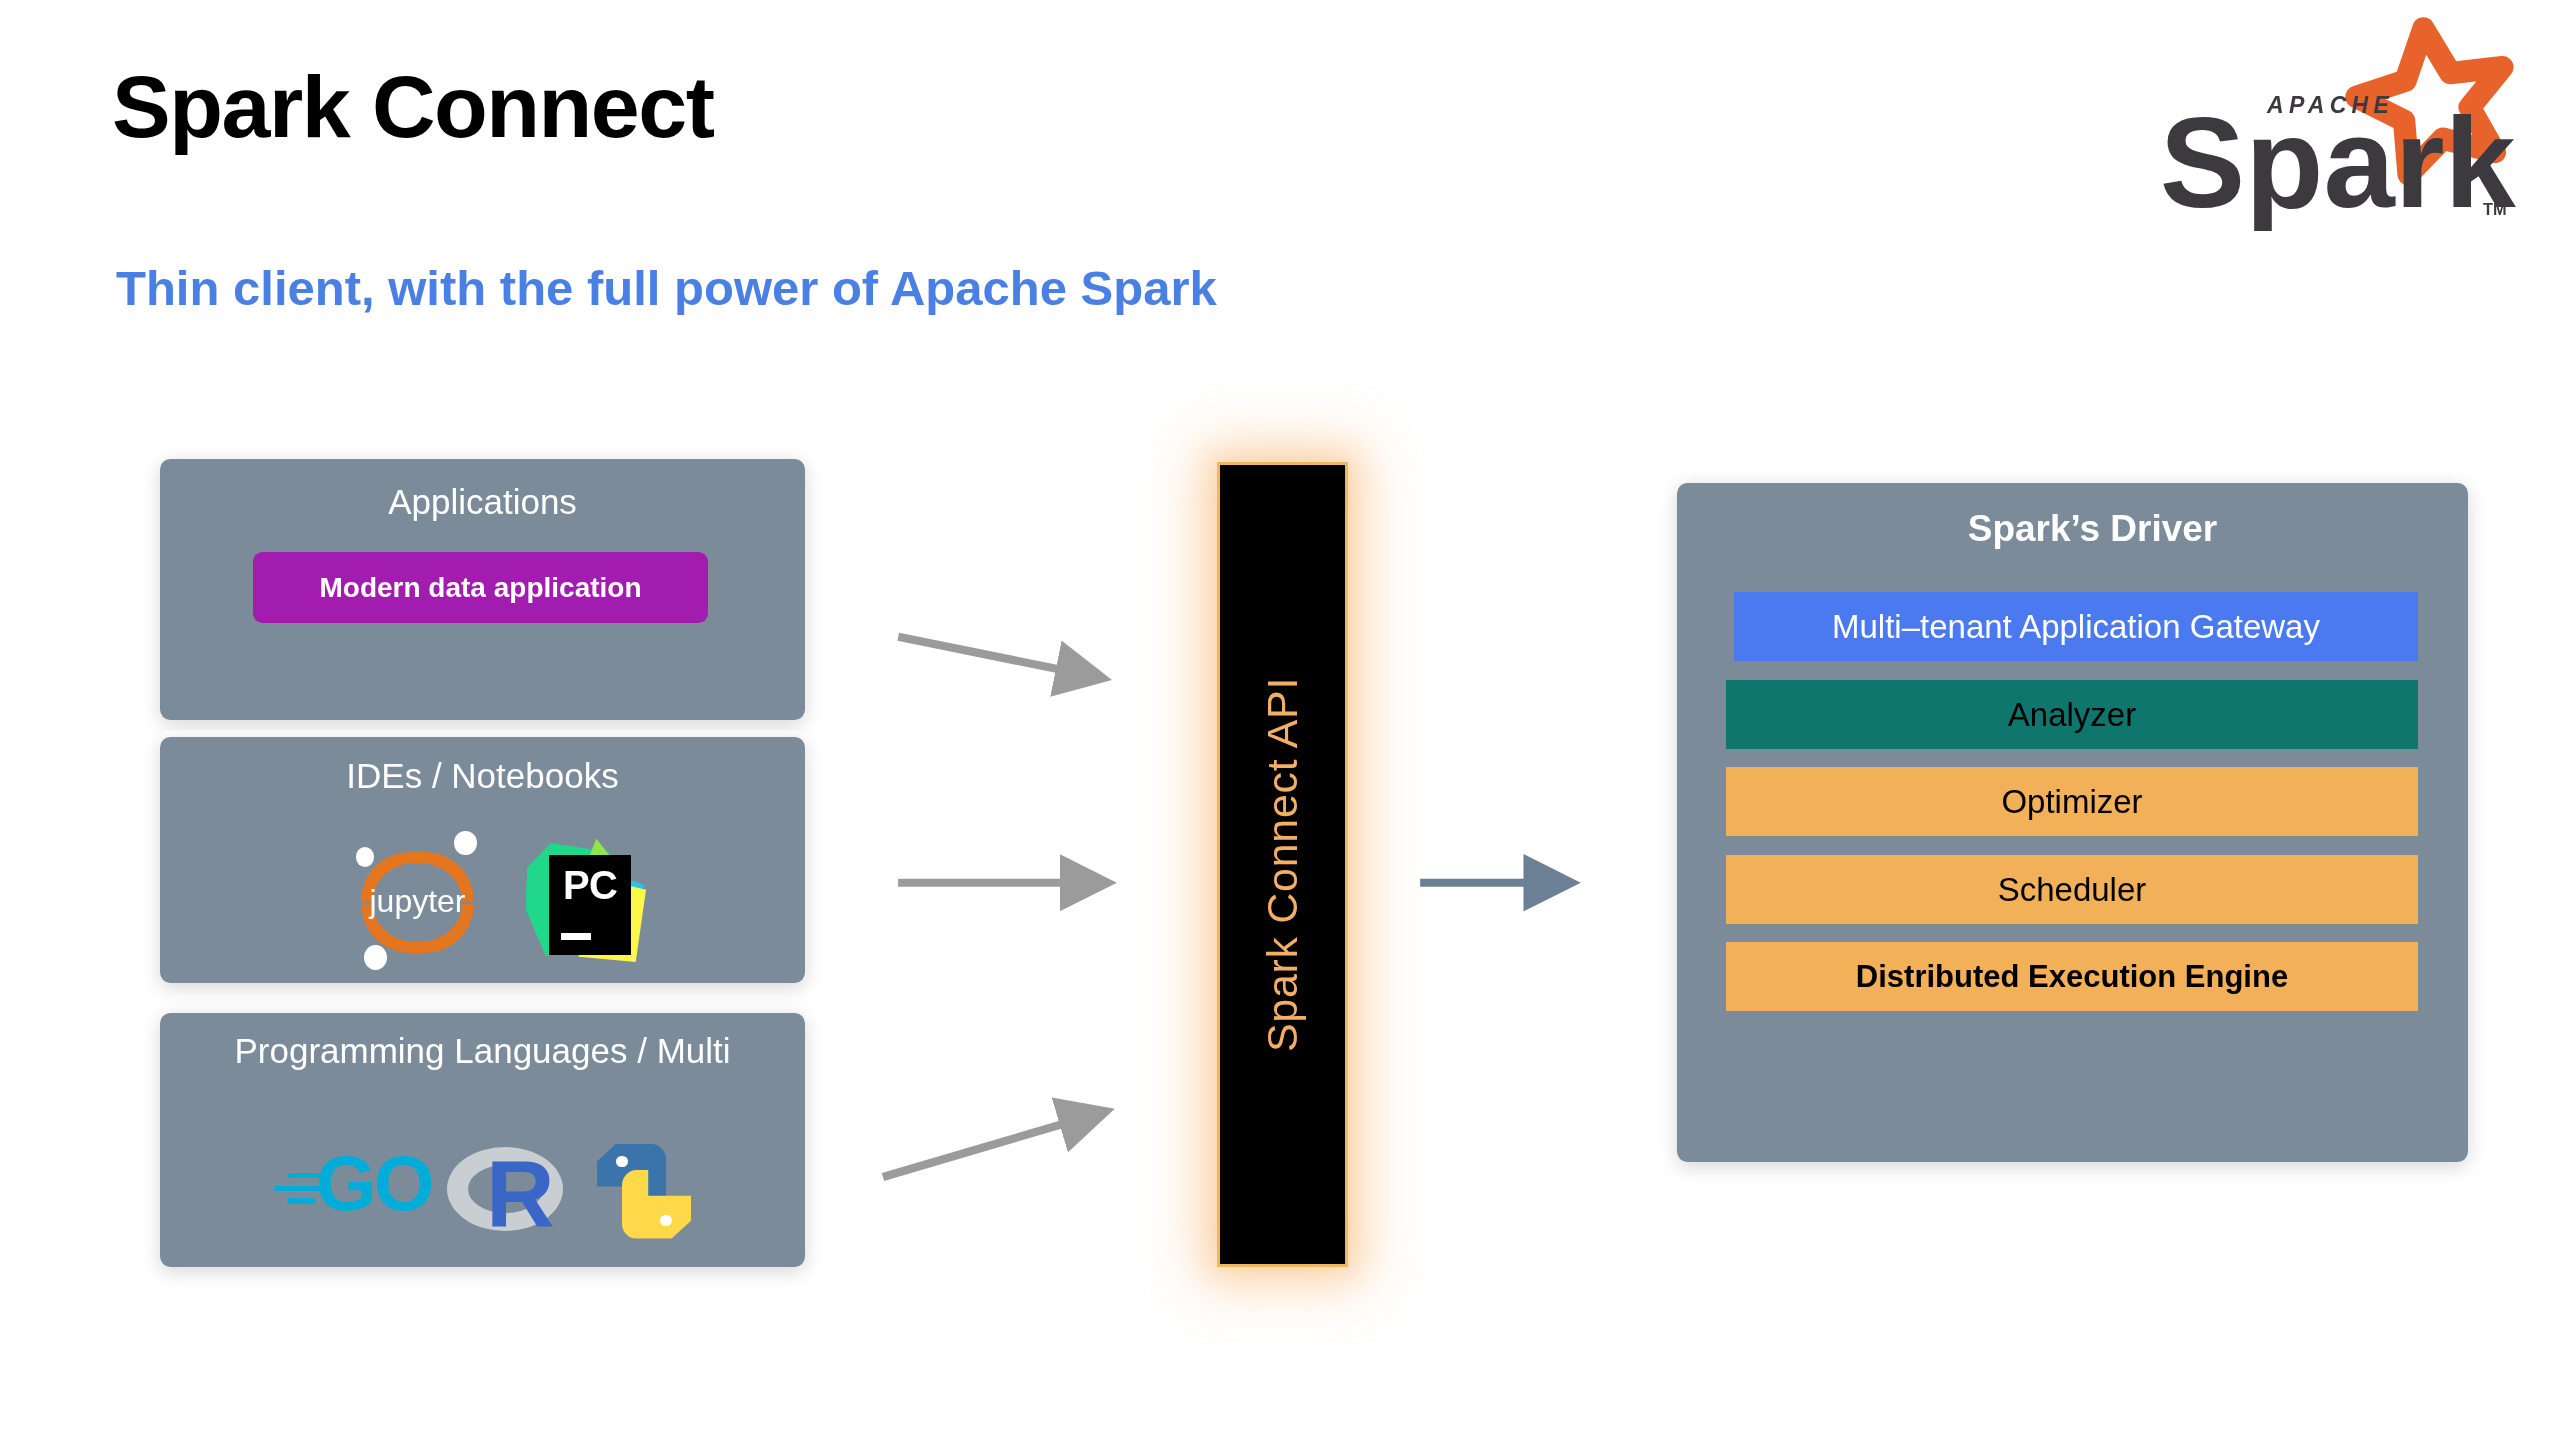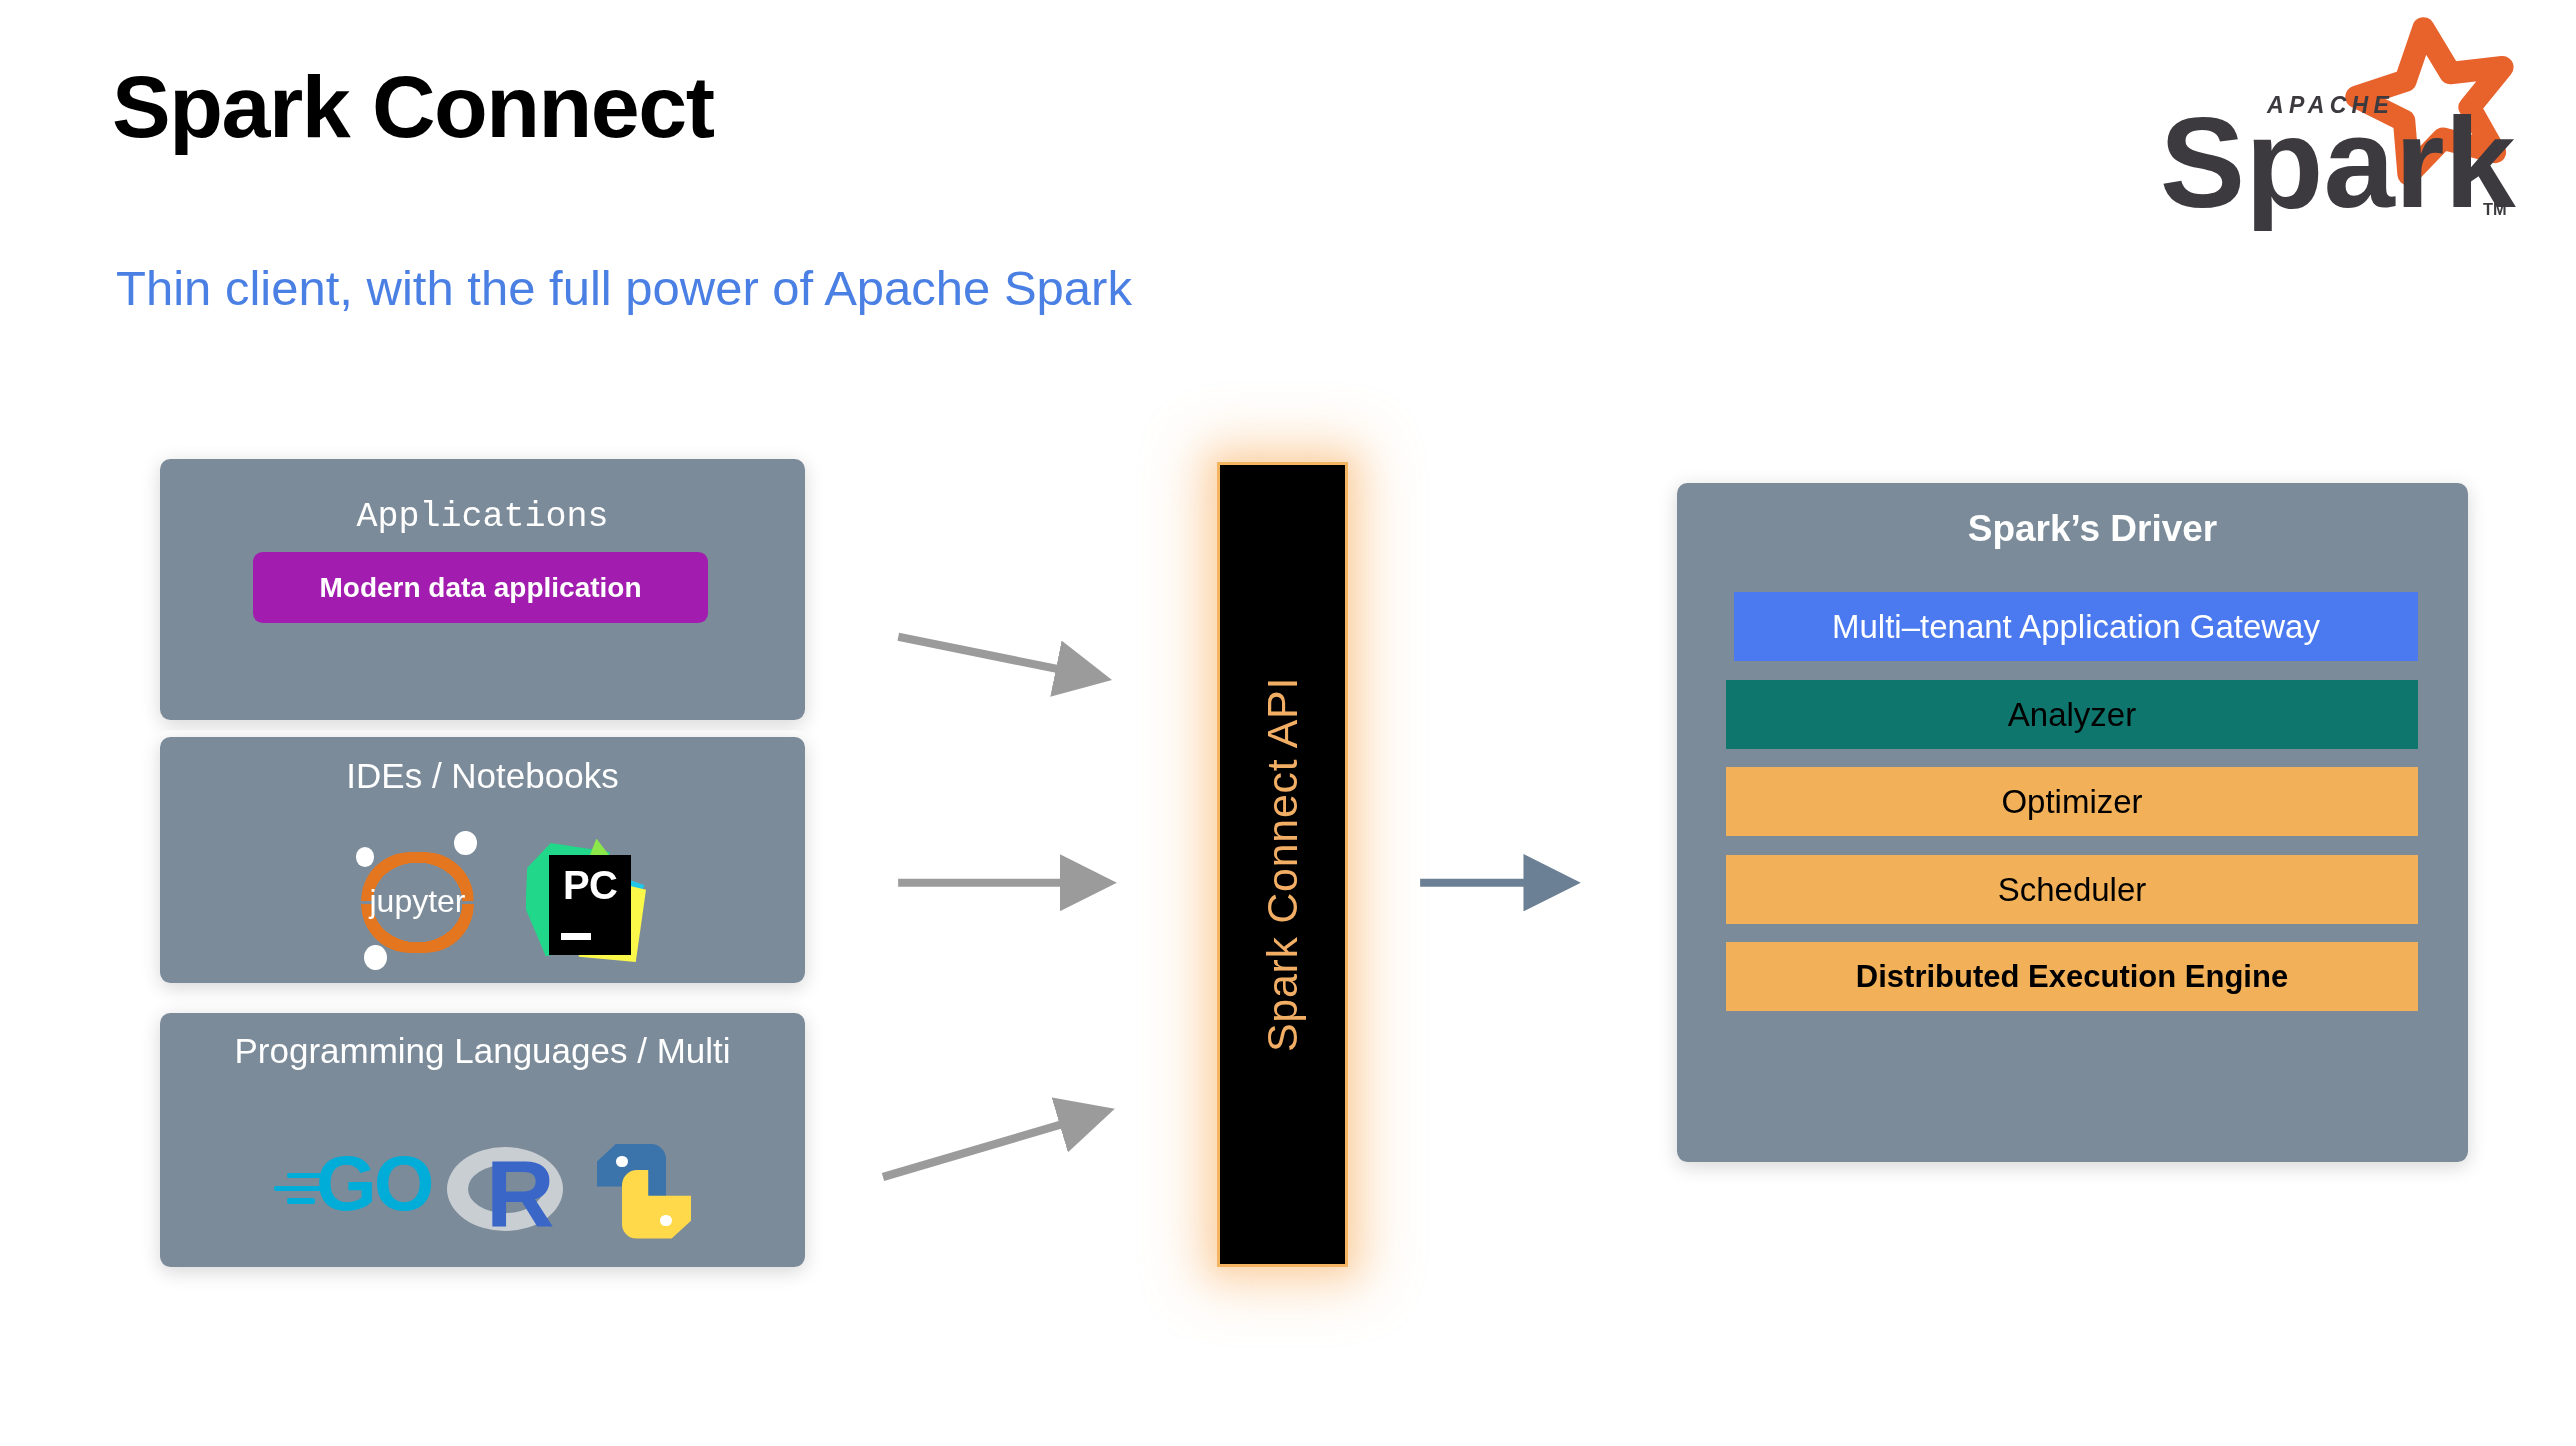--- a/index.html
+++ b/index.html
@@ -23,21 +23,21 @@
     color: #000000;
     letter-spacing: -1.5px;
     white-space: nowrap;
   }
 
   #slide-subtitle {
     position: absolute;
     left: 116px;
     top: 260px;
     font-size: 49px;
-    font-weight: 400;
+    font-weight: 700;
     color: #4a7fe3;
     white-space: nowrap;
   }
 
   
   #spark-logo {
     position: absolute;
     right: 45px;
     top: 15px;
     width: 373px;
@@ -57,21 +57,21 @@
     color: #ffffff;
     font-size: 35px;
     font-weight: 400;
     text-align: center;
     line-height: 1.12;
     width: 100%;
   }
 
   
   #card-applications { left: 160px; top: 459px; width: 645px; height: 261px; }
-  #card-applications .card-title { position: absolute; top: 39px; font-family: Liberation Mono, monospace; }
+  #card-applications .card-title { position: absolute; top: 23px; }
 
   #modern-data-application {
     position: absolute;
     left: 93px;
     top: 93px;
     width: 455px;
     height: 71px;
     background: #a21caf;
     border-radius: 9.7px;
     display: flex;

